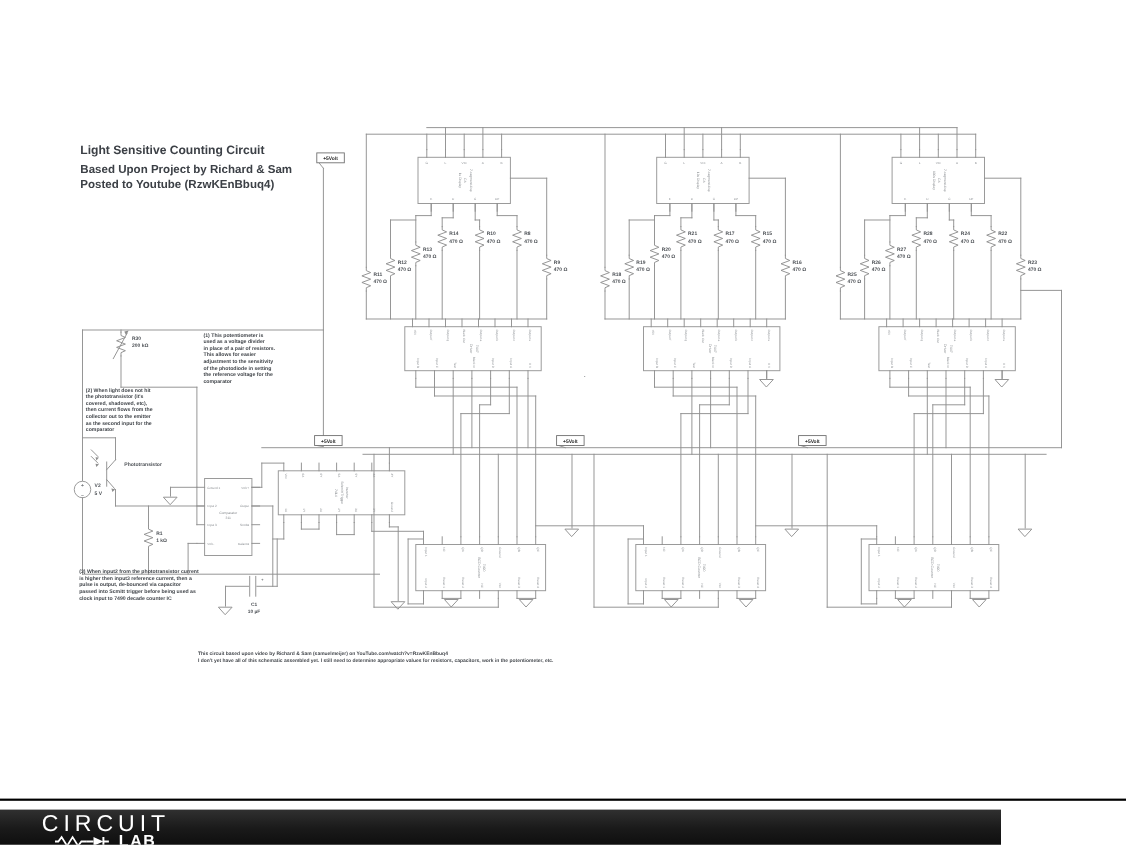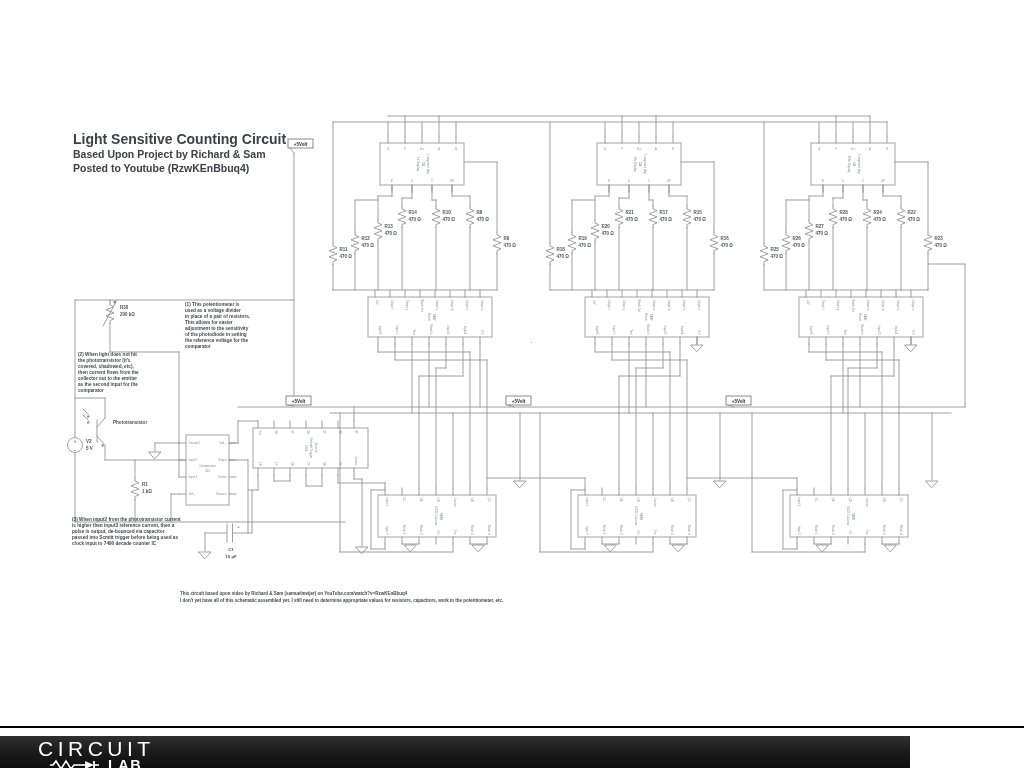--- a/index.html
+++ b/index.html
@@ -9,21 +9,21 @@
   .w{stroke:#8f8f8f;stroke-width:0.85;fill:none;stroke-linecap:square;}
   .fillg{fill:#8f8f8f;stroke:none;}
   .box{stroke:#9a9a9a;stroke-width:0.9;fill:#ffffff;}
   .flag{stroke:#6d6d6d;stroke-width:0.8;fill:#ffffff;}
   text{font-family:"Liberation Sans",sans-serif;}
   .lbl{fill:#4d5156;font-weight:bold;}
   .pin{fill:#8b8f93;}
   .ttl{fill:#85898d;}
   .flagtxt{fill:#2b2b2b;font-weight:bold;}
   .sign{fill:#6f7377;font-weight:bold;}
-  .title{position:absolute;left:73px;top:131px;font-size:14px;font-weight:bold;color:#3c4046;}
+  .title{position:absolute;left:73px;top:131px;font-size:11px;font-weight:bold;color:#3c4046;}
   .title2{position:absolute;left:73px;top:147px;font-size:10.5px;font-weight:bold;color:#3c4046;line-height:1.35;white-space:pre-line;}
   .note{position:absolute;font-size:4.7px;line-height:1.27;font-weight:bold;color:#43474c;white-space:pre-line;}
   .footnote{position:absolute;left:180px;top:591px;font-size:4.5px;line-height:1.5;font-weight:bold;color:#43474c;white-space:pre-line;}
   .f-line{position:absolute;left:0;top:726px;width:1024px;height:2px;background:#000;}
   .f-bar{position:absolute;left:0;top:736px;width:910px;height:38px;
          background:linear-gradient(180deg,#303030 0%,#1a1a1a 45%,#0a0a0a 100%);}
   .logo{position:absolute;left:38px;top:1px;color:#fff;}
   .logo-top{font-size:21px;letter-spacing:4.5px;font-weight:400;}
   .logo-bot{display:flex;align-items:center;margin-top:-4px;margin-left:12px;}
   .logo-lab{font-size:14.5px;font-weight:bold;letter-spacing:1.5px;}

